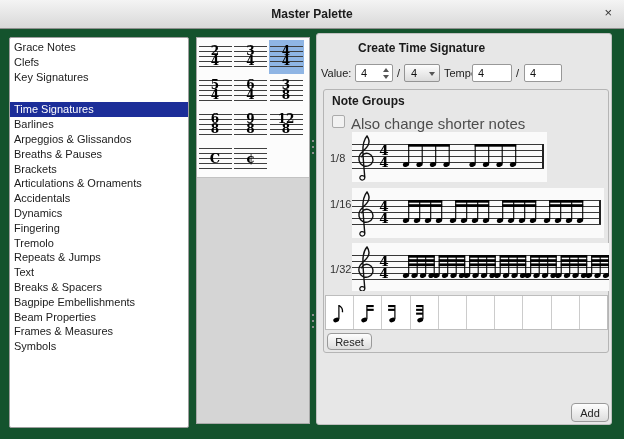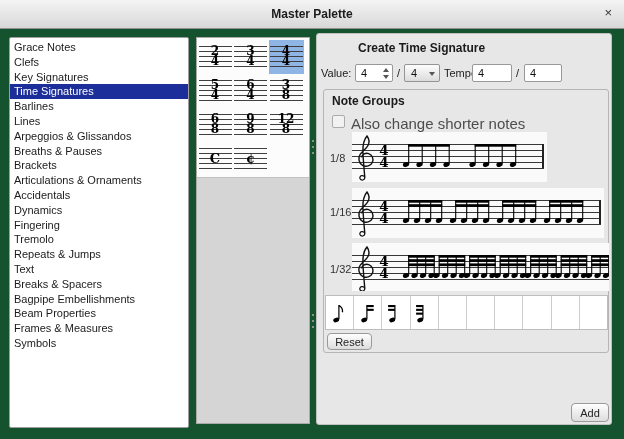--- a/index.html
+++ b/index.html
@@ -4,21 +4,21 @@
 <style>
   html,body{margin:0;padding:0;}
   #win{position:relative;width:624px;height:439px;background:#14532d;font-family:"Liberation Sans",sans-serif;overflow:hidden;outline:1px solid #8a8a8a;padding-left:47px;}
   
   #titlebar{position:absolute;left:0;top:0;width:624px;height:28px;background:linear-gradient(#f4f4f4,#d8d8d8);border-bottom:1px solid #8f8f8f;}
   #title{position:absolute;width:100%;text-align:center;top:7px;font-size:12px;font-weight:600;color:#1b1b1b;}
   #close{position:absolute;right:12px;top:6px;font-size:13px;color:#333;line-height:14px;}
   
   #sidebar{position:absolute;left:9px;top:37px;width:180px;height:391px;background:#ffffff;border:1px solid #9e9e9e;border-radius:2px;box-sizing:border-box;padding-top:2px;overflow:hidden;}
   .side-item{height:14.8px;line-height:14.8px;font-size:11px;color:#1b1b1b;padding-left:4px;white-space:nowrap;}
-  .side-item.sel{background:#1c2e99;color:#ffffff;}
+  .side-item.sel{background:#1c2e99;color:#ffffff;margin-top:18px;}
   
   #palette-panel{position:absolute;left:196px;top:37px;width:114px;height:387px;background:#d5d5d5;border:1px solid #a9a9a9;box-sizing:border-box;}
   #timesig-grid{position:absolute;left:0;top:0;width:112px;height:139px;background:#fcfcfc;border-bottom:1px solid #c2c2c2;}
   .ts-cell{position:absolute;width:35px;height:34px;}
   .ts-cell.sel{background:#8fb5e4;}
   .staff-bg{position:absolute;left:1px;right:1px;top:6px;height:21px;background:repeating-linear-gradient(to bottom,#3f3f3f 0,#3f3f3f 1px,transparent 1px,transparent 5px);}
   .ts-num{position:relative;text-align:center;font-family:"DejaVu Serif",serif;font-weight:bold;font-size:12px;line-height:10px;color:#000;}
   .ts-num.top{margin-top:6px;}
   .ts-single{position:relative;text-align:center;font-family:"DejaVu Serif",serif;font-weight:bold;font-size:13px;line-height:33px;color:#000;}
   .split-dots{position:absolute;left:312px;width:2px;height:14px;background:repeating-linear-gradient(to bottom,#8d8d8d 0,#8d8d8d 2px,transparent 2px,transparent 6px);}
@@ -54,21 +54,20 @@
     <div id="title">Master Palette</div>
     <div id="close">×</div>
   </div>
 
   <div id="sidebar">
       <div class="side-item">Grace Notes</div>
       <div class="side-item">Clefs</div>
       <div class="side-item">Key Signatures</div>
       <div class="side-item sel">Time Signatures</div>
       <div class="side-item">Barlines</div>
-      <div class="side-item">Lines</div>
       <div class="side-item">Arpeggios &amp; Glissandos</div>
       <div class="side-item">Breaths &amp; Pauses</div>
       <div class="side-item">Brackets</div>
       <div class="side-item">Articulations &amp; Ornaments</div>
       <div class="side-item">Accidentals</div>
       <div class="side-item">Dynamics</div>
       <div class="side-item">Fingering</div>
       <div class="side-item">Tremolo</div>
       <div class="side-item">Repeats &amp; Jumps</div>
       <div class="side-item">Text</div>
@@ -194,21 +193,21 @@
             <ellipse cx="120.5" cy="32.5" rx="3.2" ry="2.3" fill="#000" transform="rotate(-18 120.5 32.5)"></ellipse>
             <line x1="123.2" y1="31.8" x2="123.2" y2="12.5" stroke="#000" stroke-width="1.1"></line>
             <ellipse cx="134" cy="32.5" rx="3.2" ry="2.3" fill="#000" transform="rotate(-18 134 32.5)"></ellipse>
             <line x1="136.7" y1="31.8" x2="136.7" y2="12.5" stroke="#000" stroke-width="1.1"></line>
             <ellipse cx="147.5" cy="32.5" rx="3.2" ry="2.3" fill="#000" transform="rotate(-18 147.5 32.5)"></ellipse>
             <line x1="150.2" y1="31.8" x2="150.2" y2="12.5" stroke="#000" stroke-width="1.1"></line>
             <ellipse cx="161" cy="32.5" rx="3.2" ry="2.3" fill="#000" transform="rotate(-18 161 32.5)"></ellipse>
             <line x1="163.7" y1="31.8" x2="163.7" y2="12.5" stroke="#000" stroke-width="1.1"></line>
             <rect x="122.7" y="12" width="41.499999999999986" height="2.7" fill="#000"></rect>
           </svg>
-          <div class="note-row-label" style="top: 116px; text-align: center;">1/16</div>
+          <div class="note-row-label" style="top: 108px; text-align: center;">1/16</div>
           <svg width="252" height="50" viewBox="0 0 252 50" class="note-svg" style="top: 98px;">
             <line x1="0" y1="12" x2="249" y2="12" stroke="#222" stroke-width="0.9" shape-rendering="crispEdges"></line>
             <line x1="0" y1="18" x2="249" y2="18" stroke="#222" stroke-width="0.9" shape-rendering="crispEdges"></line>
             <line x1="0" y1="24" x2="249" y2="24" stroke="#222" stroke-width="0.9" shape-rendering="crispEdges"></line>
             <line x1="0" y1="30" x2="249" y2="30" stroke="#222" stroke-width="0.9" shape-rendering="crispEdges"></line>
             <line x1="0" y1="36" x2="249" y2="36" stroke="#222" stroke-width="0.9" shape-rendering="crispEdges"></line>
             <line x1="248" y1="12" x2="248" y2="36" stroke="#222" stroke-width="1.2" shape-rendering="crispEdges"></line>
             <path d="M 12.8 45.5 C 12.1 37 11.2 28 10.9 20 C 10.7 13.5 11.6 7.8 15.0 4.0 C 17.0 6.8 17.6 10.2 16.1 13.3 C 14.4 16.8 10.6 19.0 8.3 22.2 C 5.7 25.9 6.8 31.1 10.6 33.3 C 14.2 35.4 18.9 33.9 20.4 30.2 C 21.8 26.8 20.2 22.8 16.7 21.6 C 13.6 20.5 10.2 22.2 9.4 25.4" fill="none" stroke="#101010" stroke-width="1.4"></path>
             <path d="M 12.8 45.5 C 13.0 47.6 10.4 48.7 8.7 47.5 C 7.2 46.4 7.7 44.1 9.5 43.7 C 11.0 43.4 12.4 44.3 12.8 45.5" fill="none" stroke="#101010" stroke-width="1.2"></path>
             <text x="32" y="23.2" text-anchor="middle" font-family="DejaVu Serif, serif" font-weight="bold" font-size="13.5" fill="#000">4</text>

